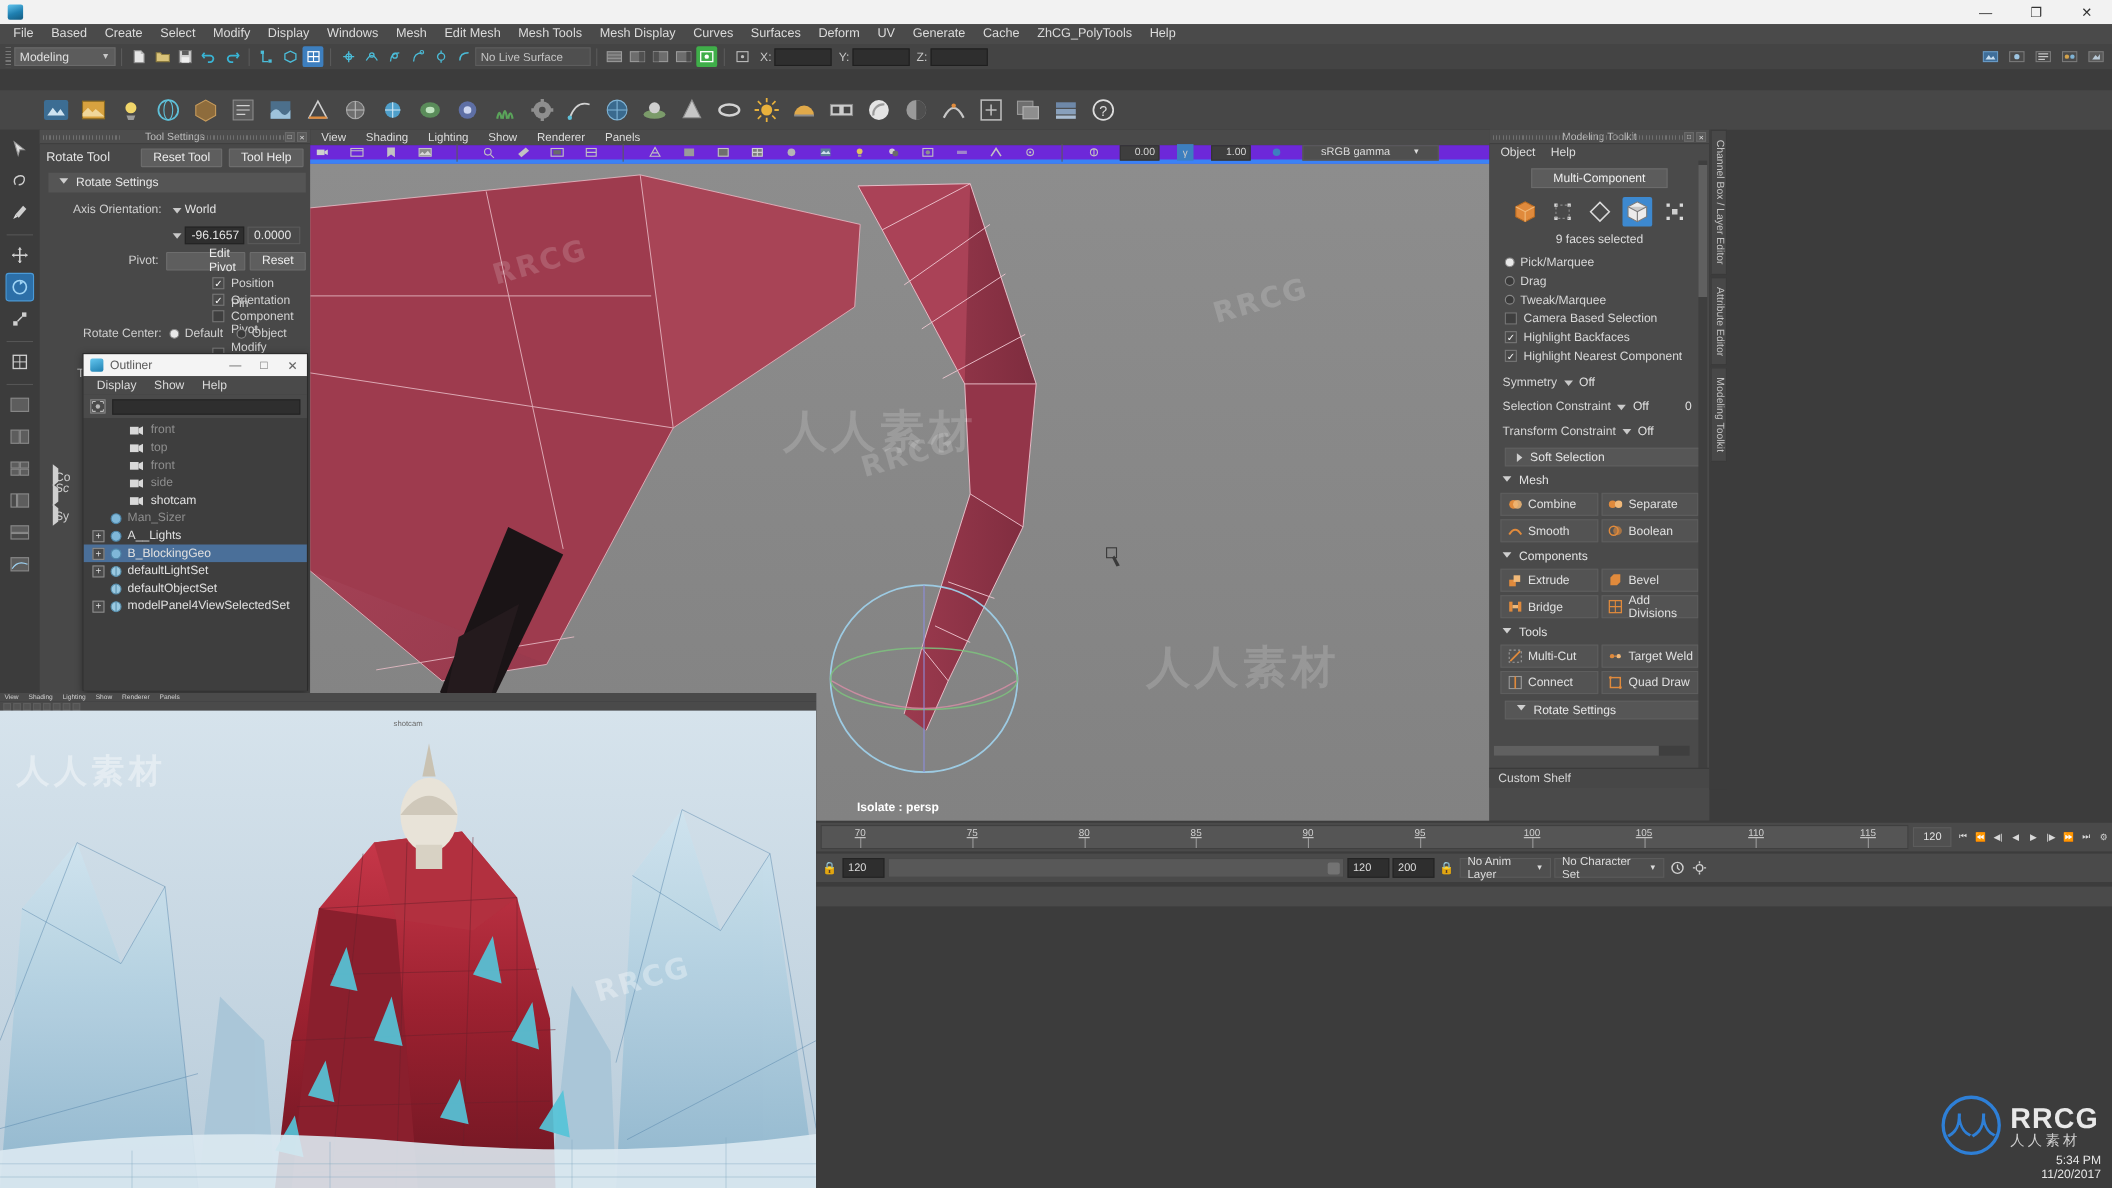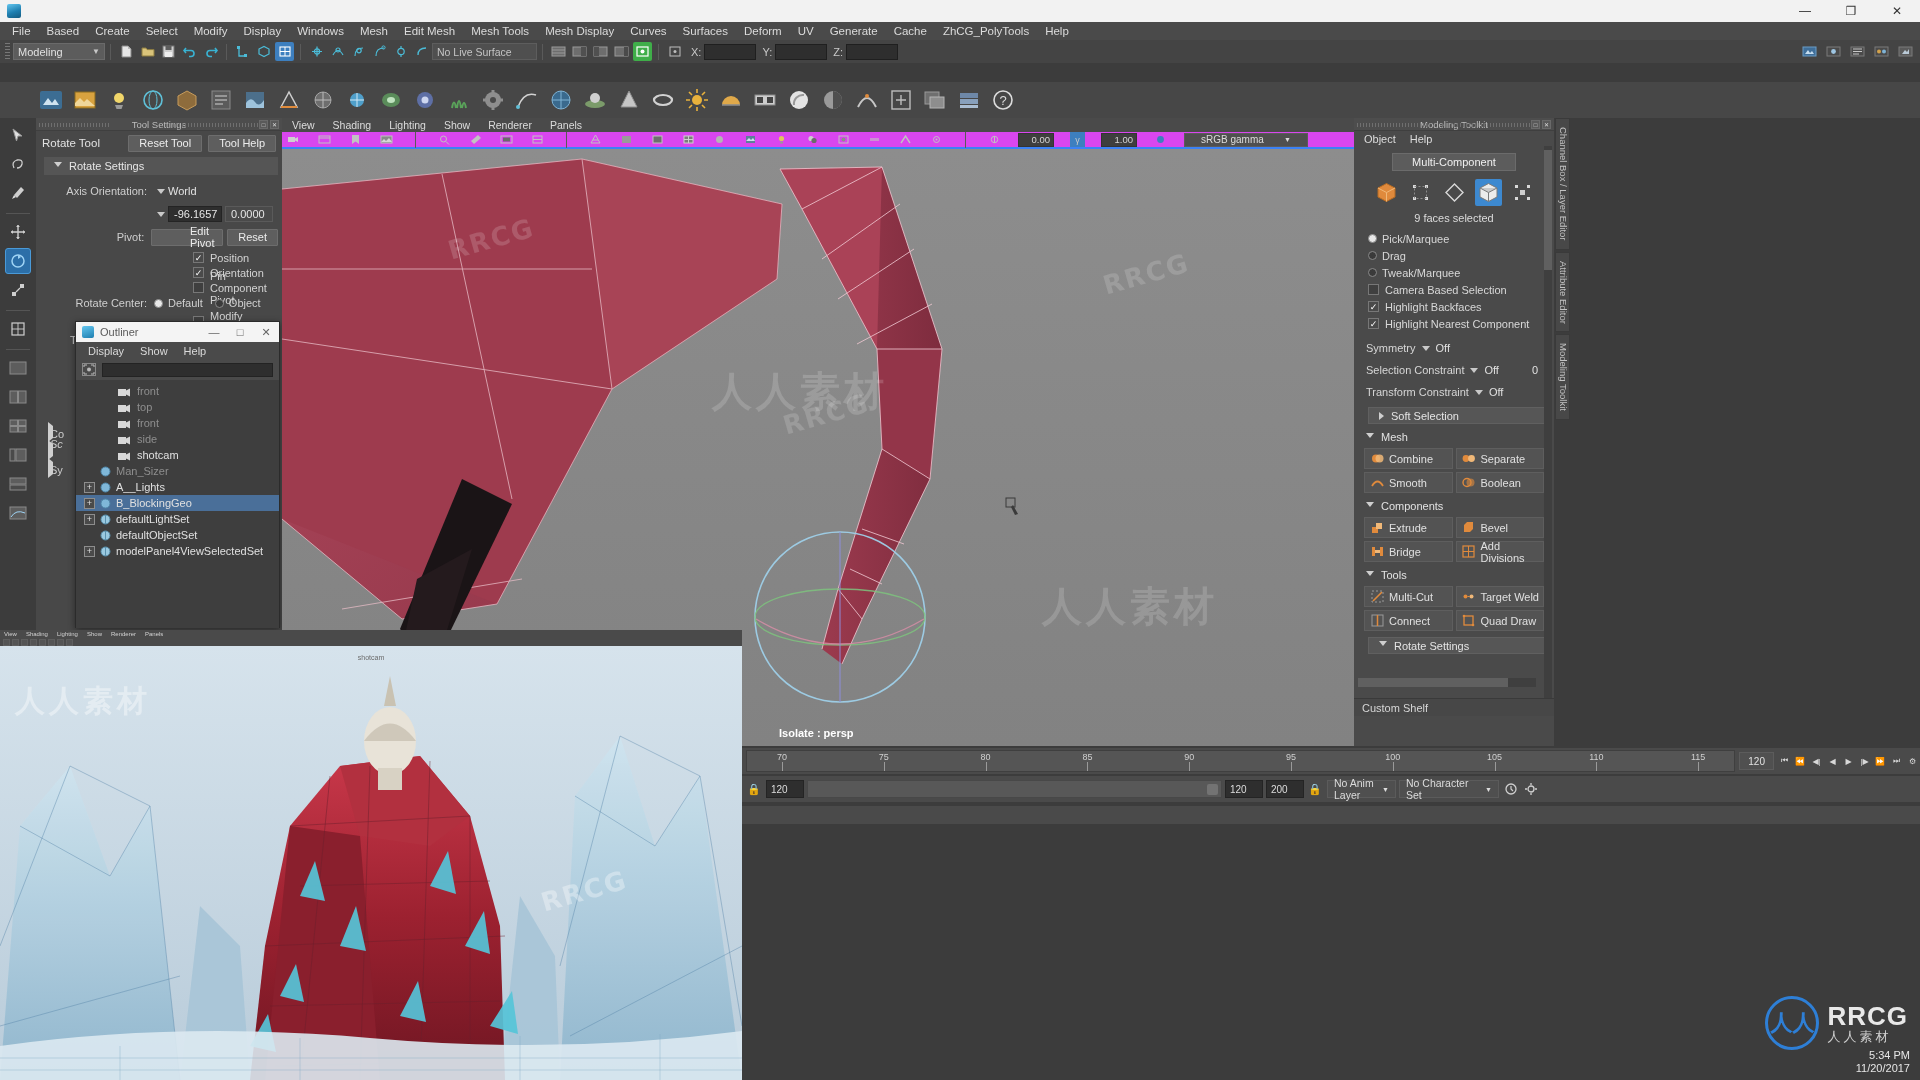--- a/index.html
+++ b/index.html
@@ -178,21 +178,21 @@
   .ol-exp { width:11px;height:11px;border:1px solid #8d8d8d;background:#4a4a4a;
             display:flex;align-items:center;justify-content:center;font-size:9px;color:#ddd;margin-right:5px;flex:none;}
   .ol-spacer { width:16px;flex:none; }
   .camicon { width:13px;height:9px;margin-right:6px;flex:none;position:relative; }
   .dotico { width:11px;height:11px;border-radius:50%;margin-right:5px;flex:none; }
 
   
   .viewport-wrap { position:absolute;left:282px;top:118px;width:1072px;height:628px;background:#3a3a3a; }
   .vp-menubar { height:14px;background:#4a4a4a;display:flex;align-items:center;padding-left:10px;gap:18px; }
   .vp-menu { font-size:10.5px;color:#dcdcdc; }
-  .vp-toolbar { height:17px;background:#d946ef;display:flex;align-items:center;padding-left:4px;gap:16px;border-bottom:2px solid #3b82f6; }
+  .vp-toolbar { height:17px;background:#6d28d9;display:flex;align-items:center;padding-left:4px;gap:16px;border-bottom:4px solid #3b82f6; }
   .vp-ticon { width:15px;height:15px;display:flex;align-items:center;justify-content:center;color:#c9c9c9;font-size:9px;flex:none; }
   .vp-ticon.on { background:#3d7fbf; }
   .vp-num { width:36px;height:14px;background:#3e3e3e;border:1px solid #343434;font-size:9.5px;color:#d6d6d6;
             display:flex;align-items:center;justify-content:flex-end;padding-right:3px;flex:none; }
   .vp-gamma { width:124px;height:14px;background:#4f4f4f;border:1px solid #5b5b5b;
               display:flex;align-items:center;padding:0 16px;font-size:10px;color:#dcdcdc;flex:none; }
   .viewport { position:relative;width:1072px;height:597px;background:#8a8a8a;overflow:hidden; }
 
   
   .mtk {
@@ -244,21 +244,21 @@
   
   .timebar {
     position:absolute;left:742px;top:748px;width:1178px;height:26px;background:#4a4a4a;
     display:flex;align-items:center;
   }
   .timeline {
     position:relative;width:1090px;height:22px;margin-left:4px;background:#555;border:1px solid #3f3f3f;
     overflow:hidden;
   }
   .tick { position:absolute;top:11px;width:1px;height:10px;background:#9a9a9a; }
-  .tlabel { position:absolute;top:1px;font-size:9px;color:#d0d0d0;transform:translateX(-50%); }
+  .tlabel { position:absolute;top:1px;font-size:9px;color:#d0d0d0;transform:translateX(-50%);text-decoration:underline; }
   .tcurrent { width:38px;height:18px;background:#505050;border:1px solid #5c5c5c;margin-left:4px;
               font-size:10px;color:#e2e2e2;display:flex;align-items:center;justify-content:center; }
   .transport { display:flex;align-items:center;gap:1px;margin-left:3px; }
   .tbtn { width:15px;height:17px;display:flex;align-items:center;justify-content:center;color:#d8d8d8;font-size:8px; }
 
   .rangebar {
     position:absolute;left:742px;top:776px;width:1178px;height:26px;background:#4a4a4a;
     display:flex;align-items:center;padding-left:4px;gap:3px;
   }
   .rb-num { width:38px;height:18px;background:#2e2e2e;border:1px solid #242424;
@@ -1507,21 +1507,21 @@
 
   <div class="rangebar">
     <div class="rb-icon">🔒</div>
     <div class="rb-num">120</div>
     <div class="rangeslider">
       <span class="rs-grip"></span>
     </div>
     <div class="rb-num">120</div>
     <div class="rb-num">200</div>
     <div class="rb-icon">🔒</div>
-    <div class="rb-combo" style="width:69px;">
+    <div class="rb-combo" style="width:83px;">
       <span>No Anim Layer</span>
       <span style="margin-left:auto;font-size:7px;">▼</span>
     </div>
     <div class="rb-combo" style="width:100px;">
       <span>No Character Set</span>
       <span style="margin-left:auto;font-size:7px;">▼</span>
     </div>
     <div class="rb-icon">
       <svg width="14" height="14" viewBox="0 0 14 14">
           <circle cx="7" cy="7" r="5" fill="none" stroke="#cfcfcf" stroke-width="1.3"></circle>

